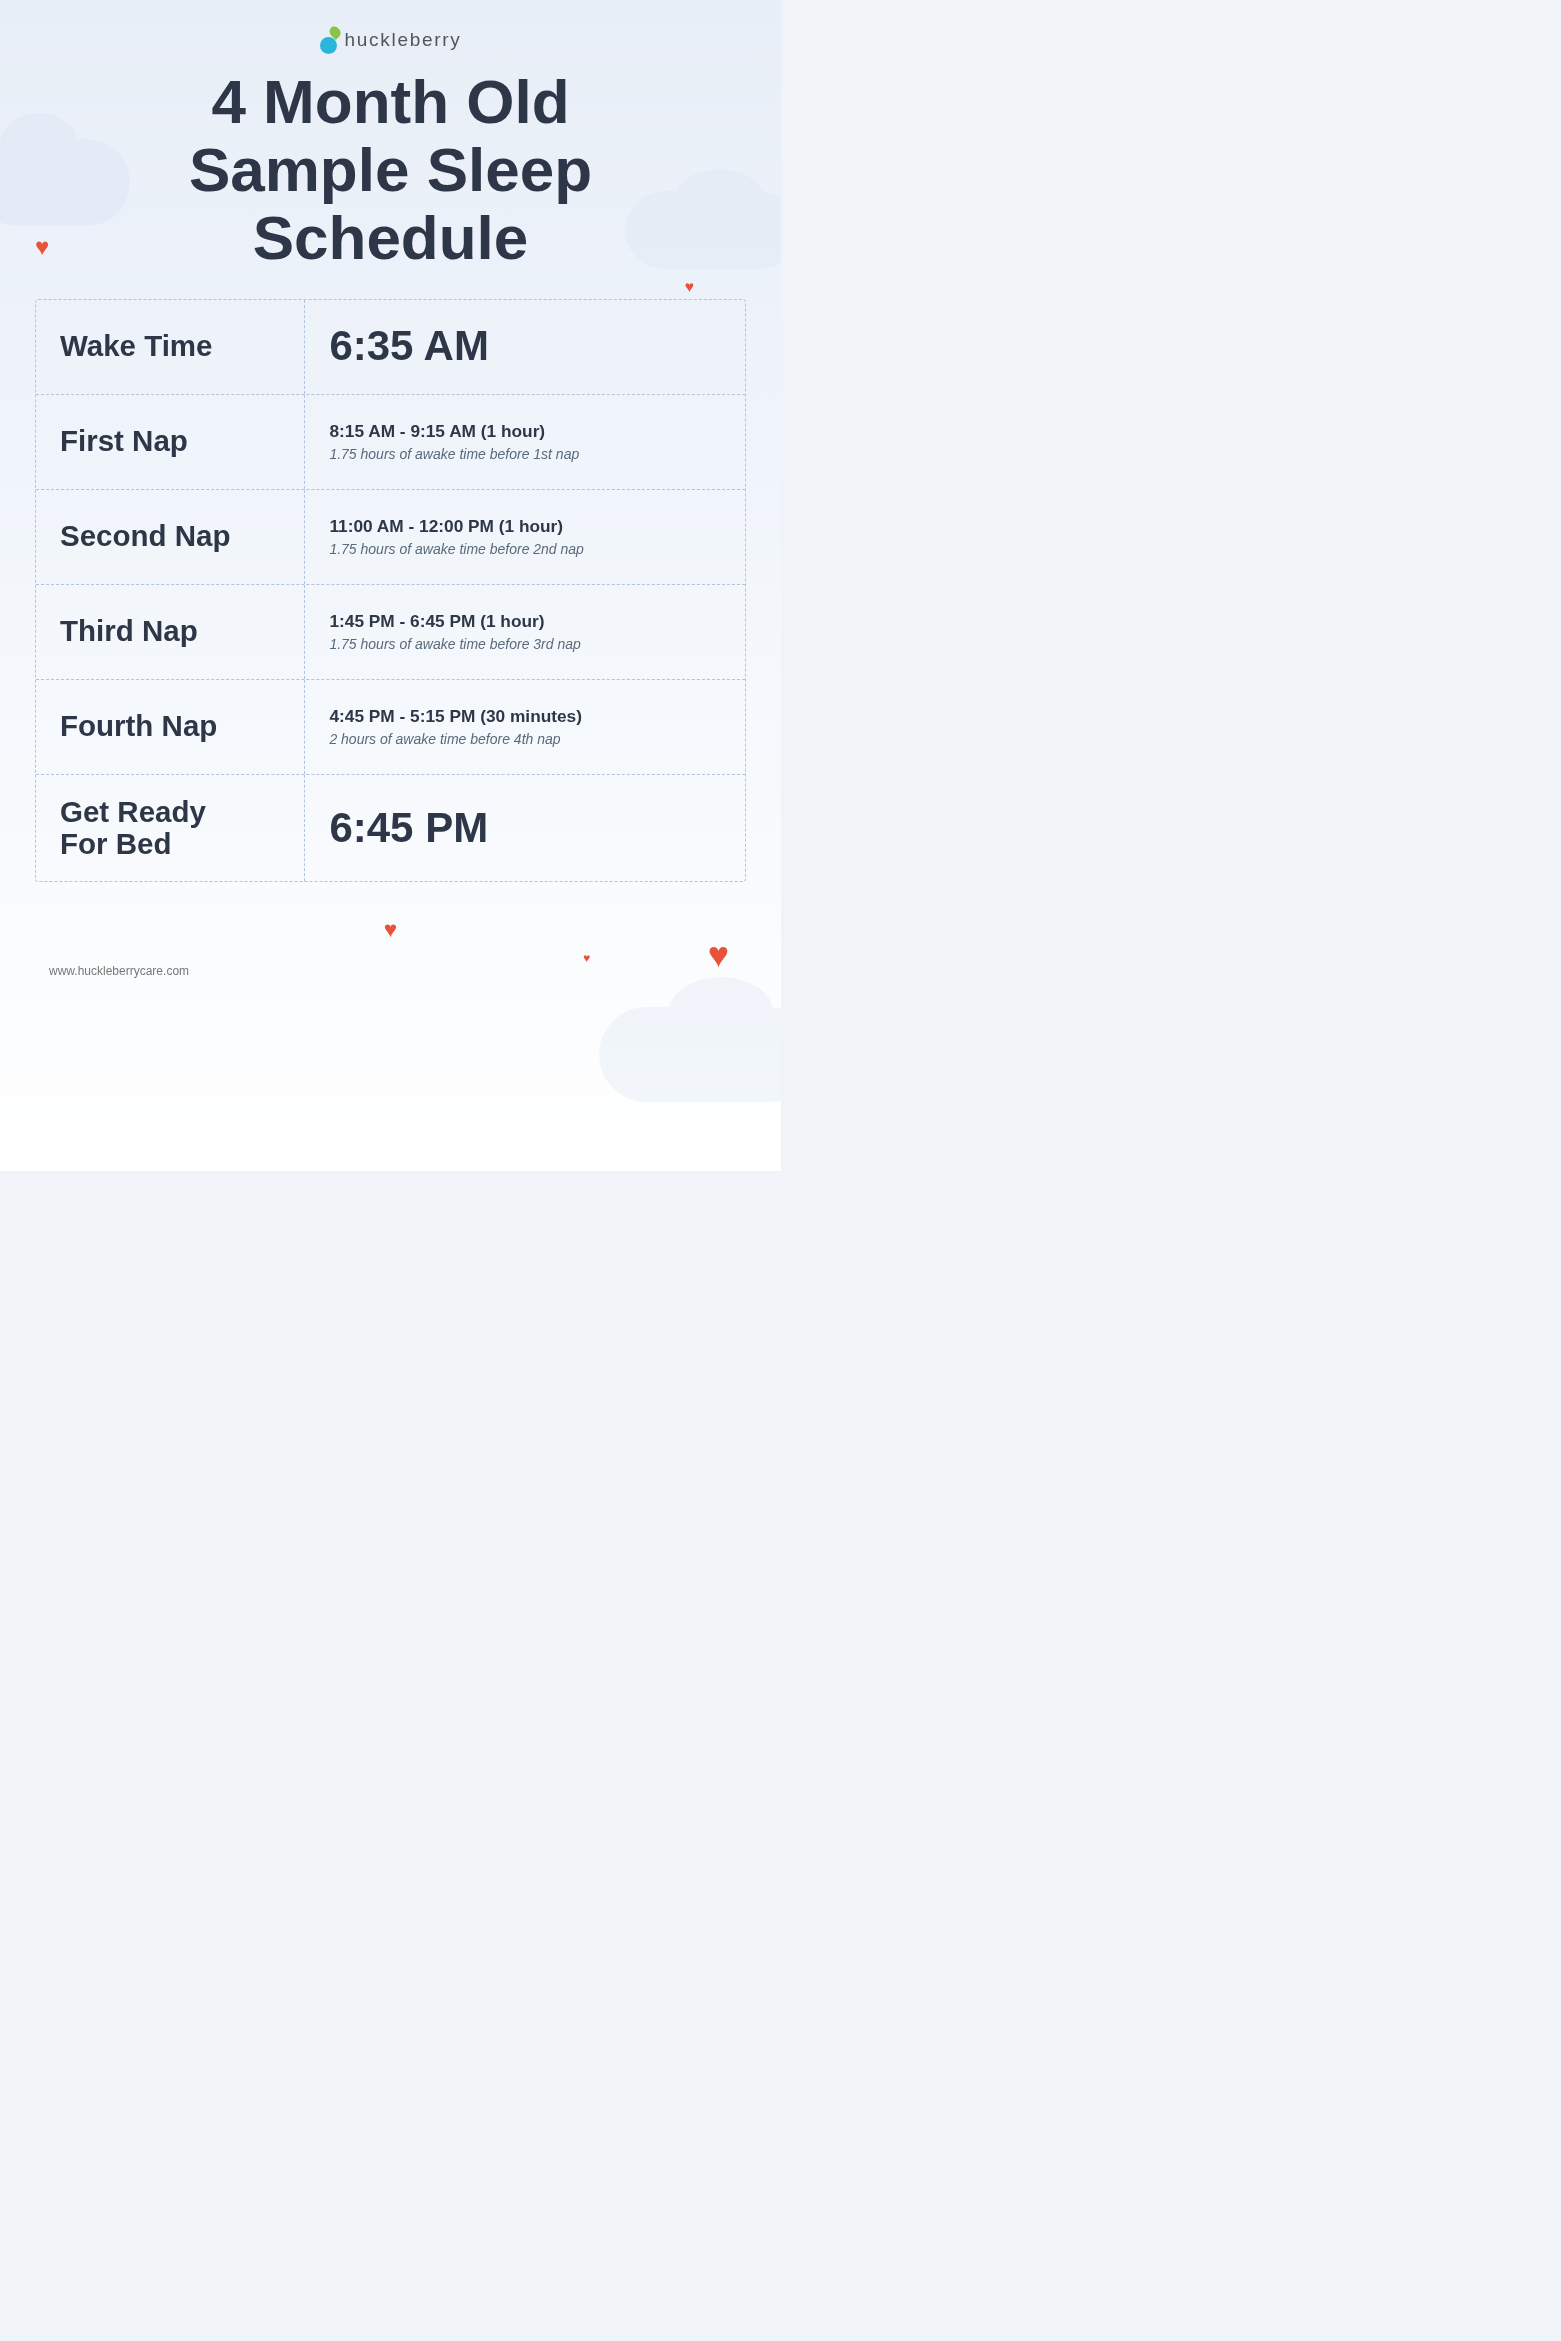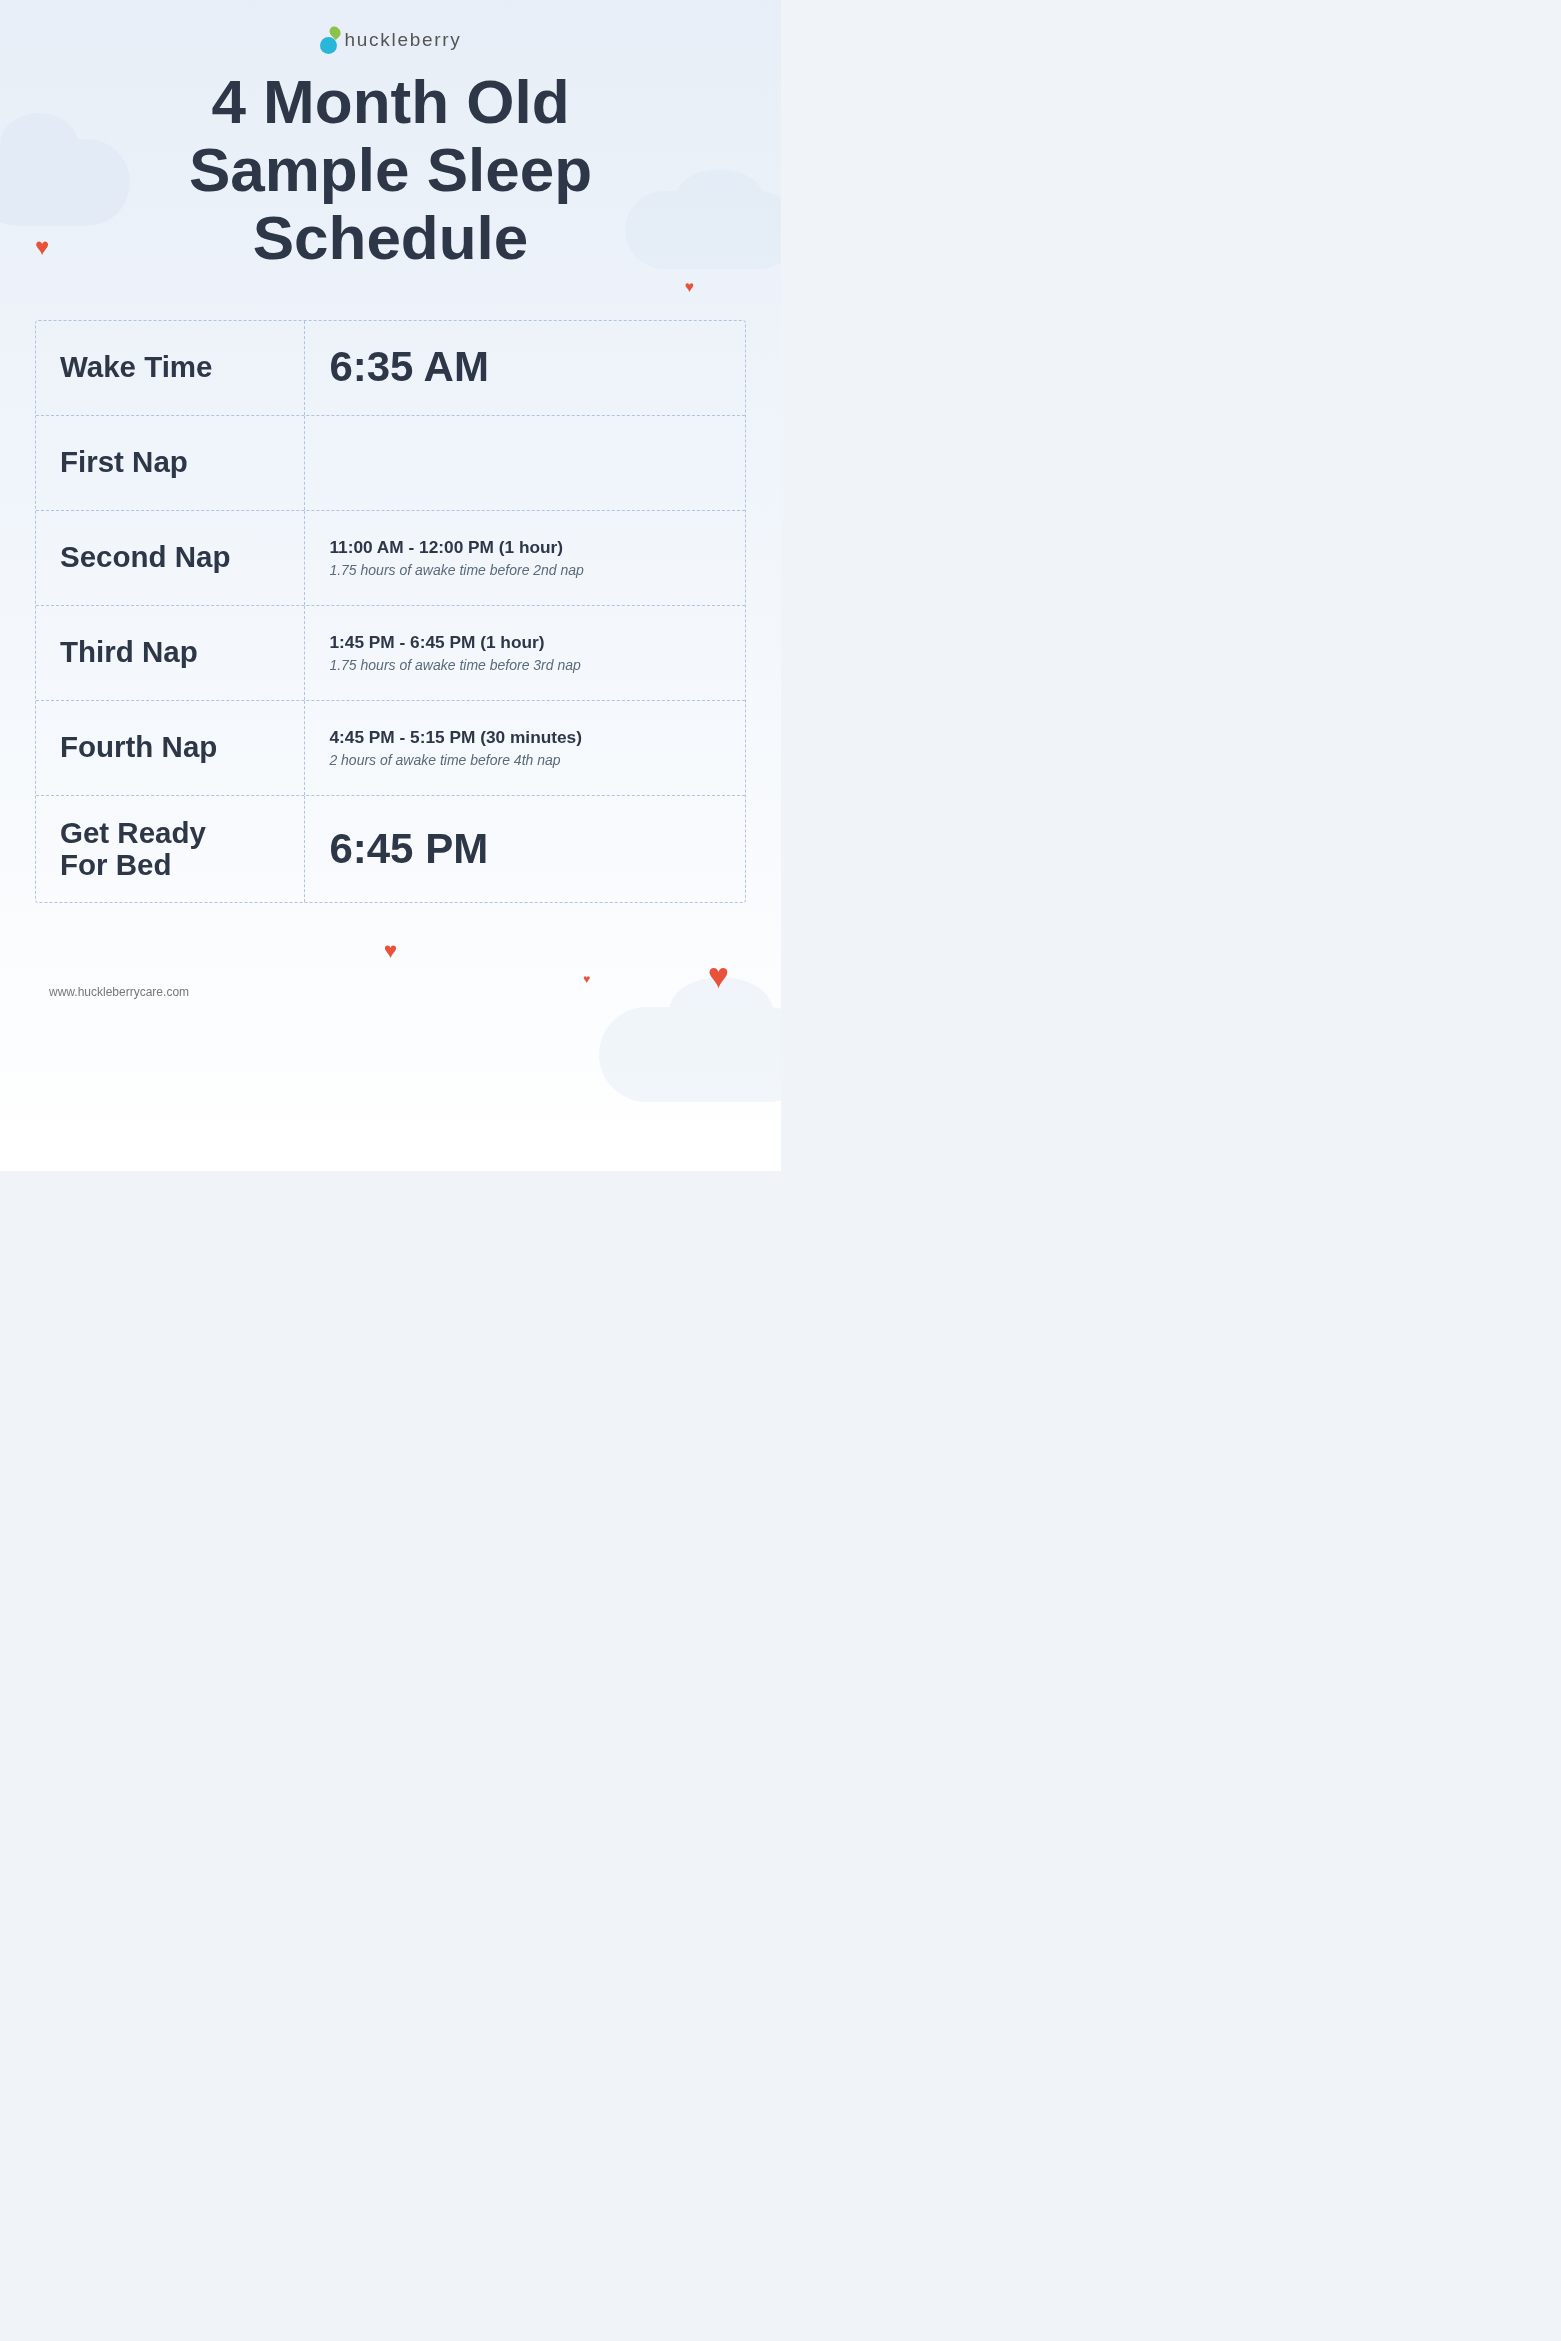--- a/index.html
+++ b/index.html
@@ -118,21 +118,20 @@
       letter-spacing: 1.7px;
       font-weight: 300;
     }
 
     .main-title {
       font-family: Arial, sans-serif;
       font-size: 62px;
       font-weight: 800;
       color: #2d3748;
       line-height: 1.1;
-      margin-bottom: 21px;
     }
 
     
     .heart-left {
       position: absolute;
       top: 234px;
       left: 35px;
       font-size: 24px;
       color: #e8523a;
     }
@@ -314,20 +313,24 @@
       </div>
       <div class="row-content">
         <span class="time-large">6:35 AM</span>
       </div>
     </div>
 
     <div class="table-row">
       <div class="row-label">
         <span class="row-label-text">First Nap</span>
       </div>
+      <div class="row-content">
+        <span class="time-range">8:15 AM - 9:15 AM (1 hour)</span>
+        <span class="time-note">1.75 hours of awake time before 1st nap</span>
+      </div>
     </div>
 
     <div class="table-row">
       <div class="row-label">
         <span class="row-label-text">Second Nap</span>
       </div>
       <div class="row-content">
         <span class="time-range">11:00 AM - 12:00 PM (1 hour)</span>
         <span class="time-note">1.75 hours of awake time before 2nd nap</span>
       </div>

